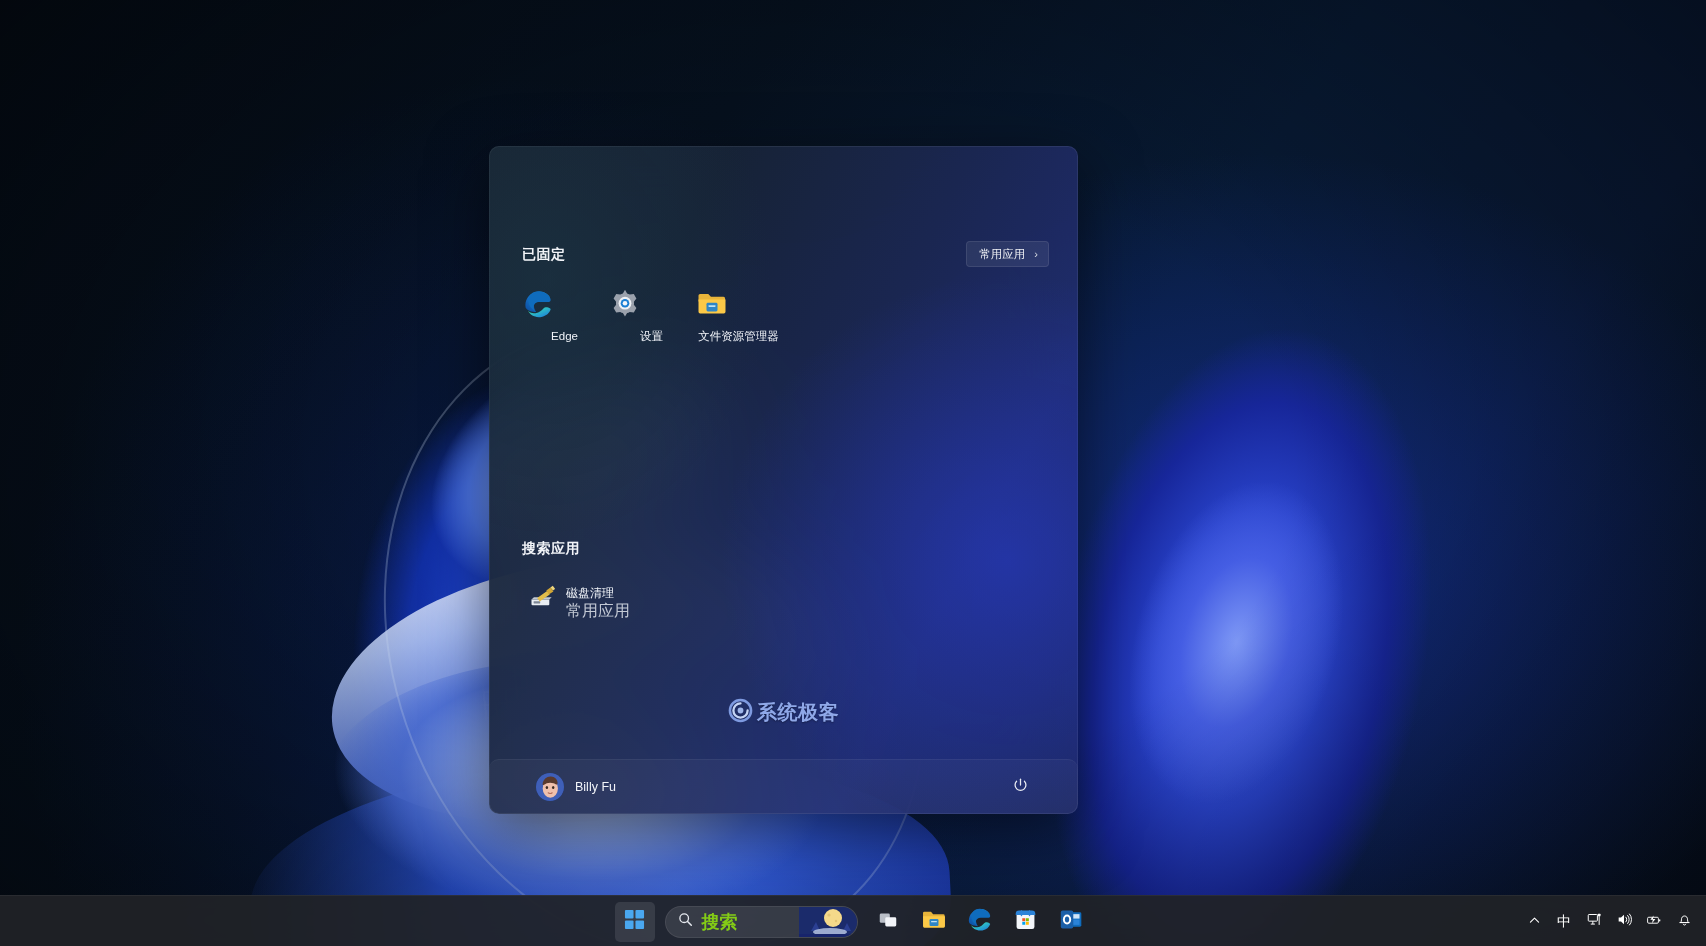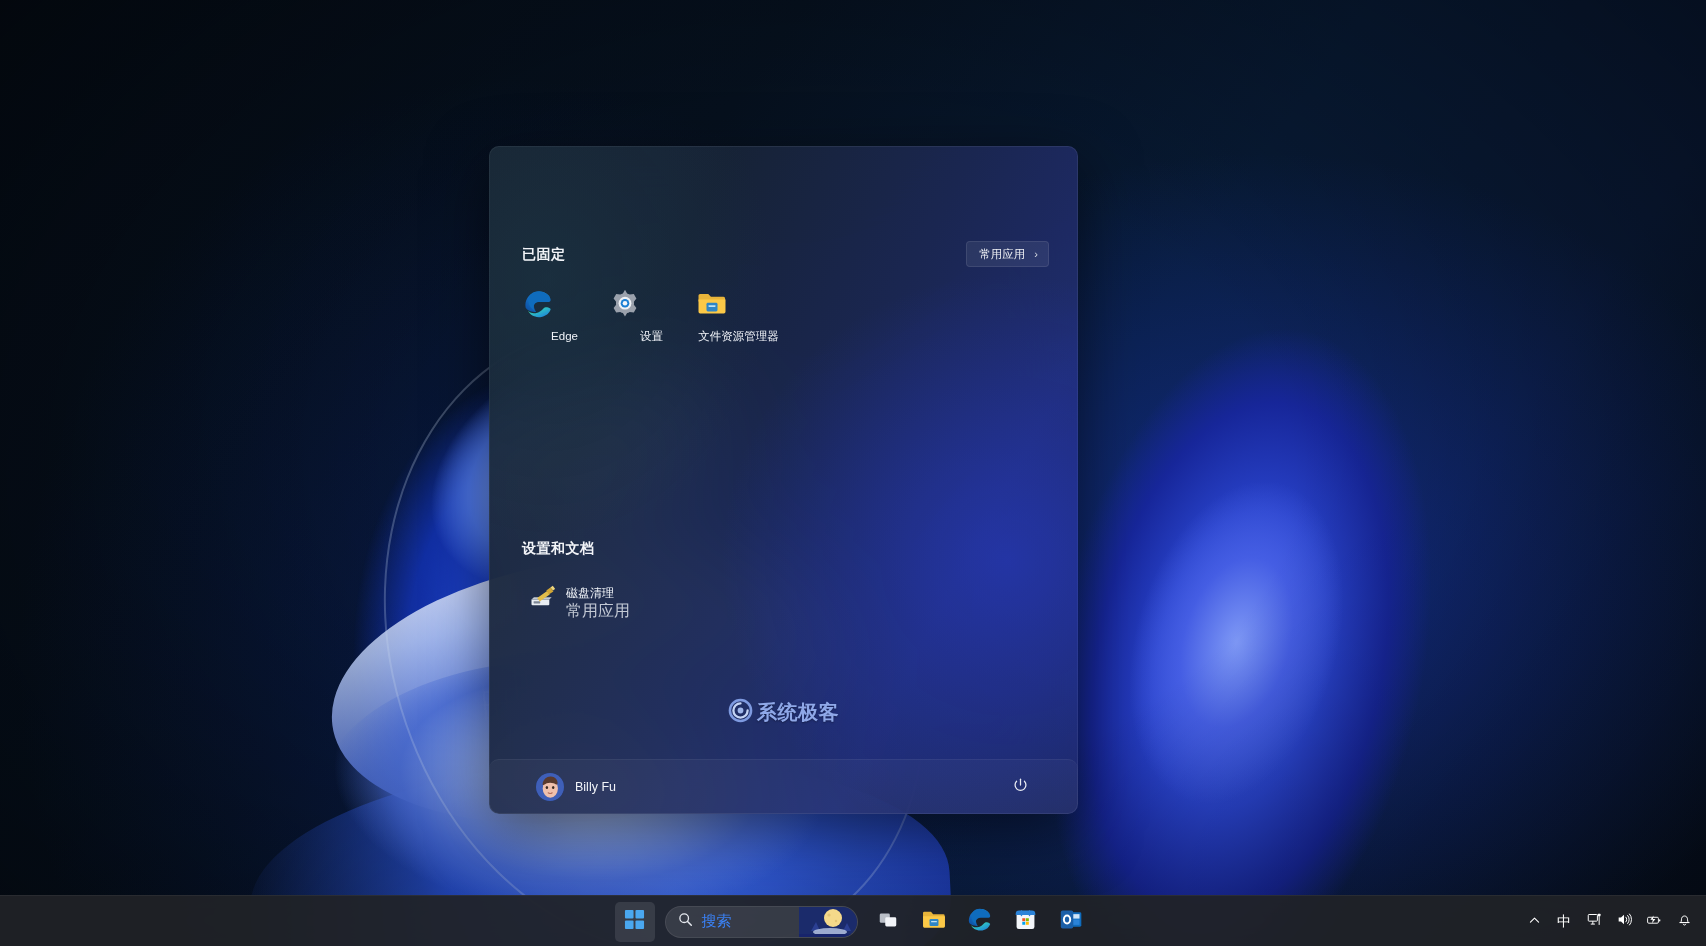--- a/index.html
+++ b/index.html
@@ -245,21 +245,21 @@
   #tb-search {
     width: 193px; height: 32px;
     background: rgba(255,255,255,.10);
     border: 1px solid rgba(255,255,255,.08);
     border-radius: 16px;
     display: flex; align-items: center;
     padding-left: 12px; gap: 9px;
     position: relative; overflow: hidden;
     margin: 0 4px; cursor: pointer;
   }
-  #tb-search .tb-s-label { font-size: 15px; color: #3b82f6; }
+  #tb-search .tb-s-label { font-size: 18px; color: #84cc16; font-weight: bold; }
   #tb-search .moonbox { position: absolute; right: 0; top: 0; width: 58px; height: 30px; }
 
   #tb-tray {
     position: absolute; right: 8px; top: 0; height: 51px;
     display: flex; align-items: center; gap: 2px;
   }
   .tray-btn {
     height: 36px; min-width: 28px; padding: 0 6px;
     display: flex; align-items: center; justify-content: center;
     border-radius: 4px; cursor: pointer;
@@ -339,21 +339,21 @@
             <path d="M2.5 11.5h27v12.3a1.7 1.7 0 0 1-1.7 1.7H4.2a1.7 1.7 0 0 1-1.7-1.7V11.5z" fill="#fcc947"></path>
             <rect x="10.5" y="14.8" width="11" height="8.6" rx="1.4" fill="#2f86c6"></rect>
             <rect x="12.3" y="17.3" width="7.4" height="1.6" rx=".8" fill="#bfe2f5"></rect>
           </svg>
         </span>
         <span class="plabel">文件资源管理器</span>
       </div>
 
     </div>
 
-    <div class="sm-head" id="rec-head">设置和文档</div>
+    <div class="sm-head" id="rec-head">搜索应用</div>
 
     <div id="rec-list">
       <div class="rec-item">
         <span class="ricon">
           <svg viewBox="0 0 26 26" width="26" height="26">
             <path d="M2.5 16.5h17.8v4.8a1 1 0 0 1-1 1H3.5a1 1 0 0 1-1-1v-4.8z" fill="#e9edf2"></path>
             <path d="M2.5 16.5h17.8l2.4-2.3H4.9l-2.4 2.3z" fill="#c3cad4"></path>
             <rect x="4.6" y="18.2" width="6.6" height="2.2" rx=".4" fill="#7d8694"></rect>
             <path d="M8.2 15.1l9.9-7.2 2.6 3.5-10 7.1-2.5-3.4z" fill="#e2bd4a"></path>
             <path d="M17.3 7.4l4.1-3 3 4-4.3 2.9-2.8-3.9z" fill="#d3a735"></path>

